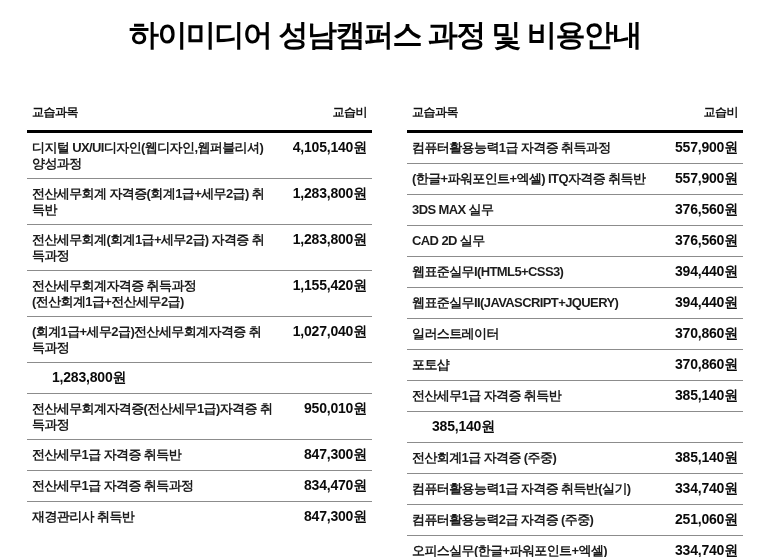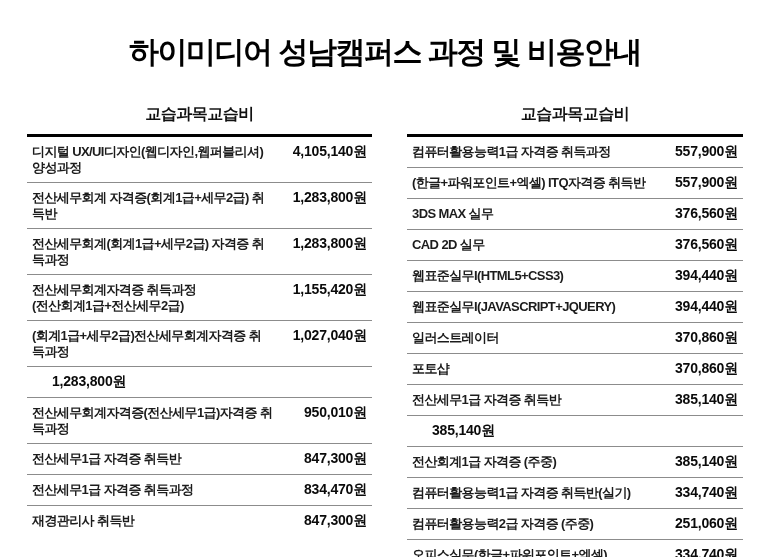--- a/index.html
+++ b/index.html
@@ -6,40 +6,40 @@
   html, body {
     width: 770px; height: 557px;
     background: #ffffff;
     font-family: "Liberation Sans", "DejaVu Sans", sans-serif;
     overflow: hidden;
   }
   .page { position: relative; width: 770px; height: 557px; background: #ffffff; }
 
   .title {
     position: absolute;
-    top: 32px; left: 0;
+    top: 15px; left: 0;
     width: 770px;
     text-align: center;
     font-size: 30px;
     font-weight: 900;
     letter-spacing: -1.5px;
     color: #000000;
   }
 
   .fee-table { position: absolute; top: 99px; }
   .fee-table.left  { left: 27px;  width: 345px; }
   .fee-table.right { left: 407px; width: 336px; }
 
   .thead {
     display: flex;
-    justify-content: center;
+    justify-content: space-between;
     align-items: flex-end;
     padding: 5px 5px 9px 5px;
     border-bottom: 3px solid #000000;
-    font-size: 16px;
+    font-size: 12px;
     font-weight: 700;
     color: #111111;
     letter-spacing: -0.5px;
   }
 
   .row {
     display: flex;
     justify-content: space-between;
     align-items: baseline;
     padding: 6px 5px;
@@ -160,21 +160,21 @@
           <span class="name">CAD 2D 실무</span>
           <span class="fee">376,560원</span>
         </div>
 
         <div class="row">
           <span class="name">웹표준실무I(HTML5+CSS3)</span>
           <span class="fee">394,440원</span>
         </div>
 
         <div class="row">
-          <span class="name">웹표준실무I(JAVASCRIPT+JQUERY)</span>
+          <span class="name">웹표준실무II(JAVASCRIPT+JQUERY)</span>
           <span class="fee">394,440원</span>
         </div>
 
         <div class="row">
           <span class="name">일러스트레이터</span>
           <span class="fee">370,860원</span>
         </div>
 
         <div class="row">
           <span class="name">포토샵</span>

